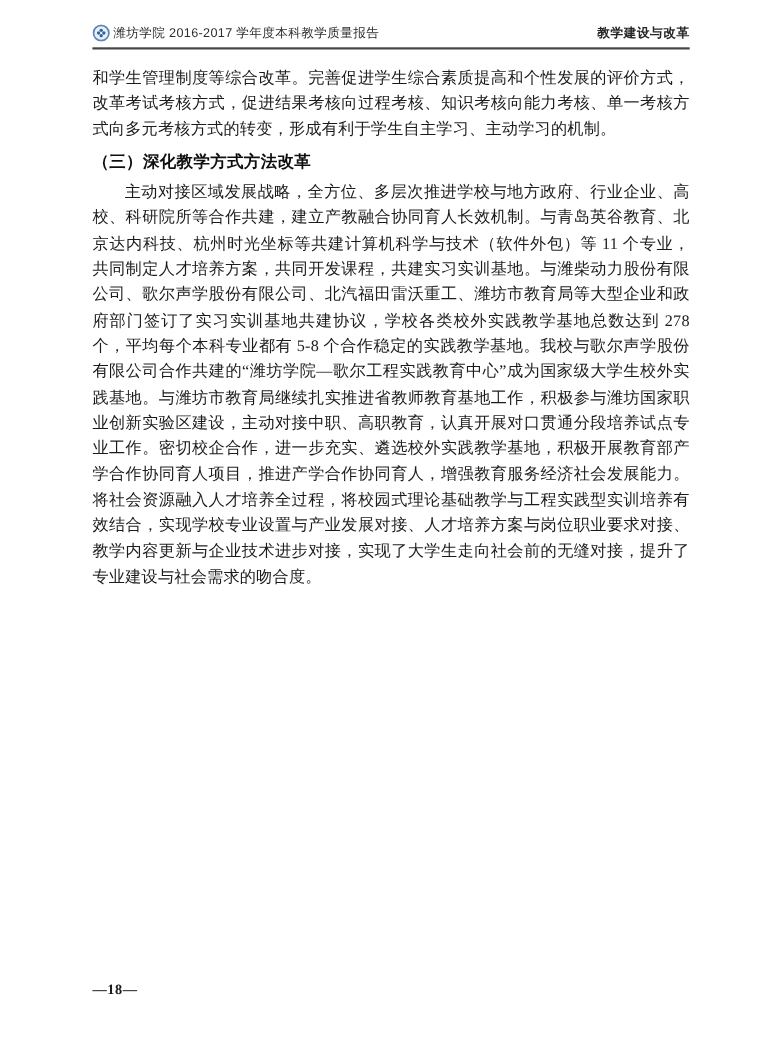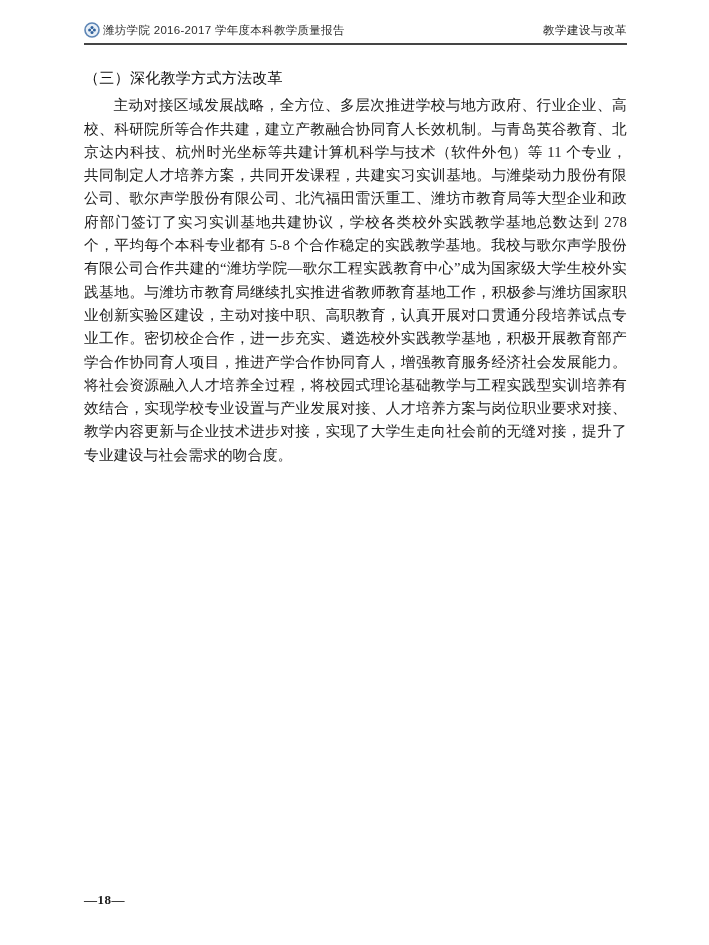--- a/index.html
+++ b/index.html
@@ -41,21 +41,21 @@
   .header-title {
     font-family: "Liberation Sans", "DejaVu Sans", sans-serif;
     font-size: 11.5px;
     color: #2e2e2e;
     letter-spacing: 0.3px;
     white-space: nowrap;
   }
   .header-right {
     font-family: "Liberation Sans", "DejaVu Sans", sans-serif;
     font-size: 11.5px;
-    font-weight: 400;
+    font-weight: 700;
     color: #262626;
     letter-spacing: 0.5px;
     white-space: nowrap;
   }
   
   .content {
     position: absolute;
     left: 84px;
     width: 543px;
     top: 60px;
@@ -68,21 +68,21 @@
     text-align: justify;
     letter-spacing: 0.2px;
   }
   .para.indent {
     text-indent: 2em;
   }
   .heading {
     margin: 6px 0 5px 0;
     font-family: "Liberation Sans", "DejaVu Sans", sans-serif;
     font-size: 15px;
-    font-weight: 400;
+    font-weight: 700;
     line-height: 23.3px;
     color: #0f0f0f;
     letter-spacing: 0.3px;
   }
   
   .footer {
     position: absolute;
     left: 84px;
     top: 892px;
     font-size: 13px;
@@ -106,20 +106,21 @@
           <circle cx="5.6" cy="8" r="1.5" fill="#2f609b"></circle>
           <circle cx="10.4" cy="8" r="1.5" fill="#2f609b"></circle>
         </svg>
       </span>
       <span class="header-title">潍坊学院 2016-2017 学年度本科教学质量报告</span>
     </div>
     <div class="header-right">教学建设与改革</div>
   </div>
 
   <div class="content">
+    <p class="para">和学生管理制度等综合改革。完善促进学生综合素质提高和个性发展的评价方式，改革考试考核方式，促进结果考核向过程考核、知识考核向能力考核、单一考核方式向多元考核方式的转变，形成有利于学生自主学习、主动学习的机制。</p>
     <h3 class="heading">（三）深化教学方式方法改革</h3>
     <p class="para indent">主动对接区域发展战略，全方位、多层次推进学校与地方政府、行业企业、高校、科研院所等合作共建，建立产教融合协同育人长效机制。与青岛英谷教育、北京达内科技、杭州时光坐标等共建计算机科学与技术（软件外包）等 11 个专业，共同制定人才培养方案，共同开发课程，共建实习实训基地。与潍柴动力股份有限公司、歌尔声学股份有限公司、北汽福田雷沃重工、潍坊市教育局等大型企业和政府部门签订了实习实训基地共建协议，学校各类校外实践教学基地总数达到 278 个，平均每个本科专业都有 5-8 个合作稳定的实践教学基地。我校与歌尔声学股份有限公司合作共建的“潍坊学院—歌尔工程实践教育中心”成为国家级大学生校外实践基地。与潍坊市教育局继续扎实推进省教师教育基地工作，积极参与潍坊国家职业创新实验区建设，主动对接中职、高职教育，认真开展对口贯通分段培养试点专业工作。密切校企合作，进一步充实、遴选校外实践教学基地，积极开展教育部产学合作协同育人项目，推进产学合作协同育人，增强教育服务经济社会发展能力。将社会资源融入人才培养全过程，将校园式理论基础教学与工程实践型实训培养有效结合，实现学校专业设置与产业发展对接、人才培养方案与岗位职业要求对接、教学内容更新与企业技术进步对接，实现了大学生走向社会前的无缝对接，提升了专业建设与社会需求的吻合度。</p>
   </div>
 
   <div class="footer">
     <span>—18—</span>
   </div>
 
 </div>
 

